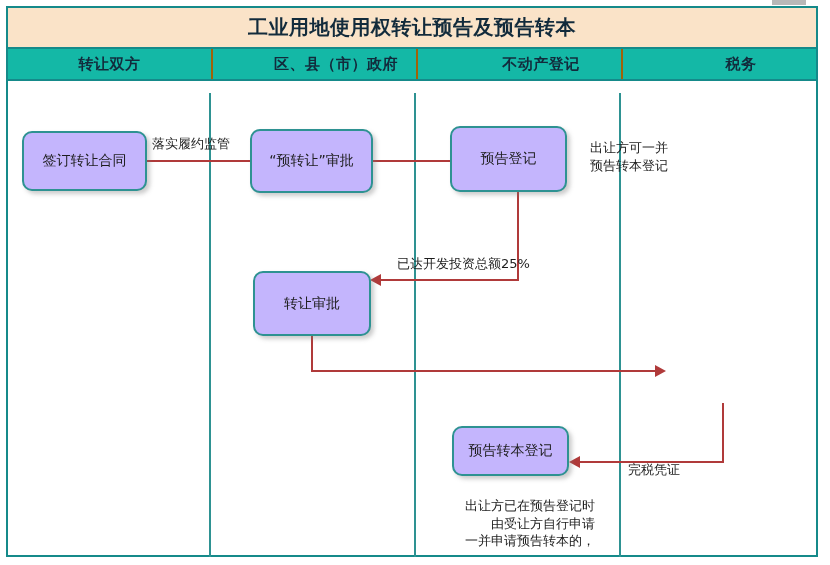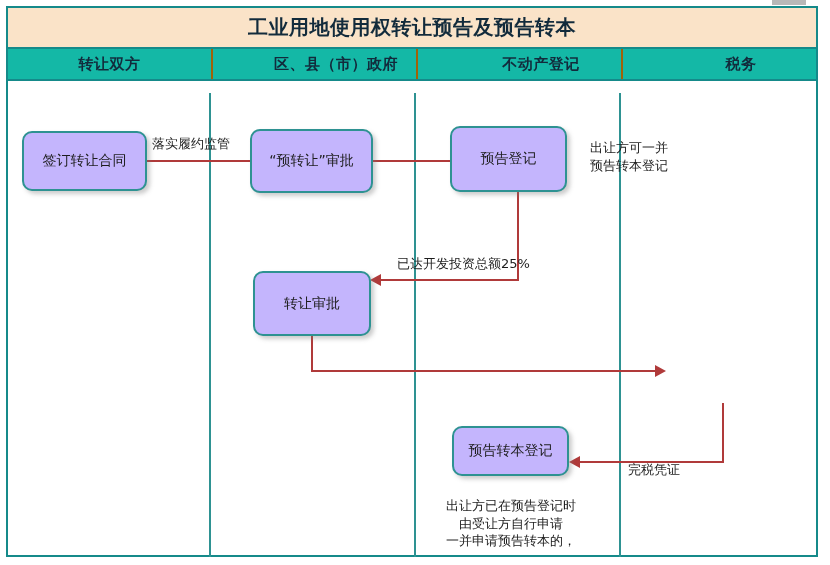--- a/index.html
+++ b/index.html
@@ -151,21 +151,21 @@
     z-index: 4;
     line-height: 1.3;
   }
   .annot {
     position: absolute;
     font-size: 13px;
     color: #1d1d1d;
     line-height: 1.35;
     z-index: 4;
   }
-  .annot.center { text-align: center; }
+  .annot.center { text-align: right; }
 
   
   .artifact {
     position: absolute;
     left: 772px;
     top: 0px;
     width: 34px;
     height: 5px;
     background: #b8b8b8;
     z-index: 9;

